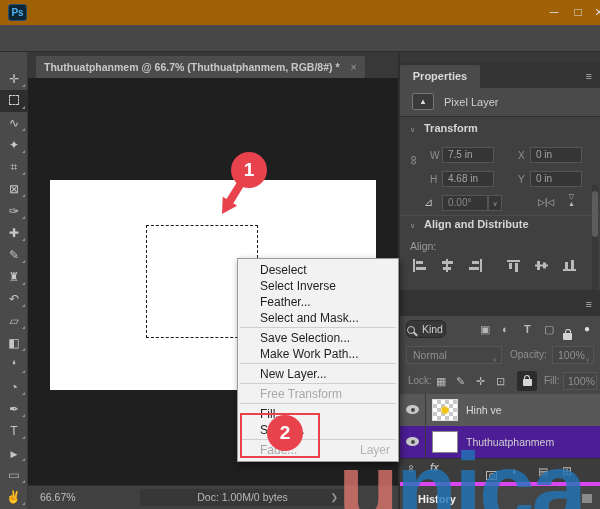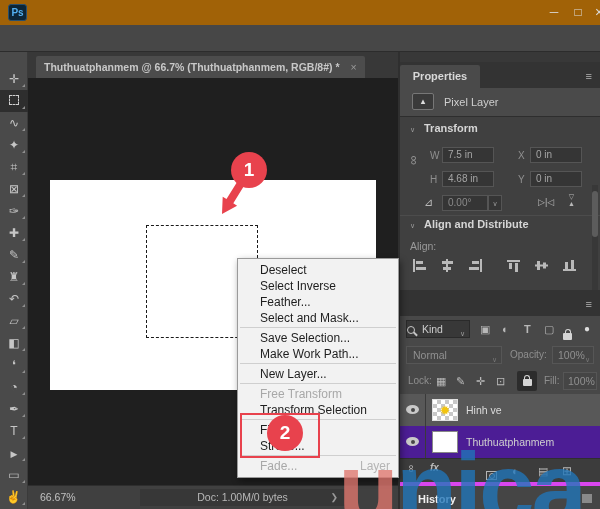--- a/index.html
+++ b/index.html
@@ -253,21 +253,21 @@
           </svg></span>
       <div class="scrolltrack">
           <div class="scrollthumb"></div>
         </div>
     </div>
 
     <div class="abs tabbar" style="top:238px">
       <span class="ham">≡</span>
     </div>
     <div class="abs" style="left:0;top:264px;width:200px;height:26px;background:#484848">
-      <div class="abs fieldbox" style="left:6px;top:4px;width:64px;height:18px;line-height:16px;border-radius:0;">
+      <div class="abs fieldbox" style="left:6px;top:4px;width:40px;height:18px;line-height:16px;border-radius:6px;">
         <span class="mag" style="width:6px;height:6px"></span>
         <span style="margin-left:4px">Kind</span>
         <span class="chev" style="float:right;margin:5px 4px 0 0">∨</span>
       </div>
       <span class="ico" style="left:80px;top:0;line-height:26px;font-size:11px">▣</span>
       <span class="ico" style="left:102px;top:0;line-height:26px;font-size:11px">◐</span>
       <span class="ico" style="left:124px;top:0;line-height:26px;font-size:11px;font-weight:bold">T</span>
       <span class="ico" style="left:144px;top:0;line-height:26px;font-size:11px">▢</span>
       <span class="abs lockico" style="left:163px;top:11px"></span>
       <span class="ico" style="left:184px;top:0;line-height:26px;font-size:10px;color:#ddd">●</span>
@@ -328,21 +328,20 @@
     <div class="mi">Select Inverse</div>
     <div class="mi">Feather...</div>
     <div class="mi">Select and Mask...</div>
     <div class="msep"></div>
     <div class="mi">Save Selection...</div>
     <div class="mi">Make Work Path...</div>
     <div class="msep"></div>
     <div class="mi">New Layer...</div>
     <div class="msep"></div>
     <div class="mi dis">Free Transform</div>
-    <div class="mi">Transform Selection</div>
     <div class="msep"></div>
     <div class="mi">Fill...</div>
     <div class="mi">Stroke...</div>
     <div class="msep"></div>
     <div class="mi dis">
       <span>Fade...</span>
       <span class="ghost">Layer</span>
     </div>
   </div>
 

